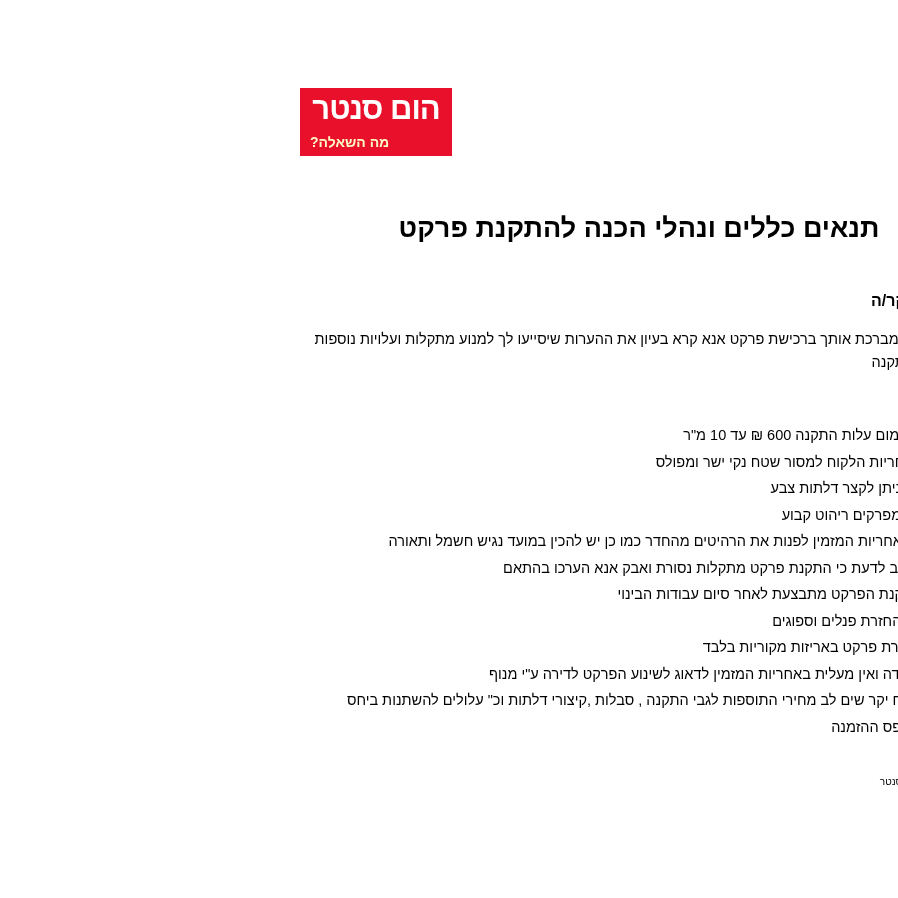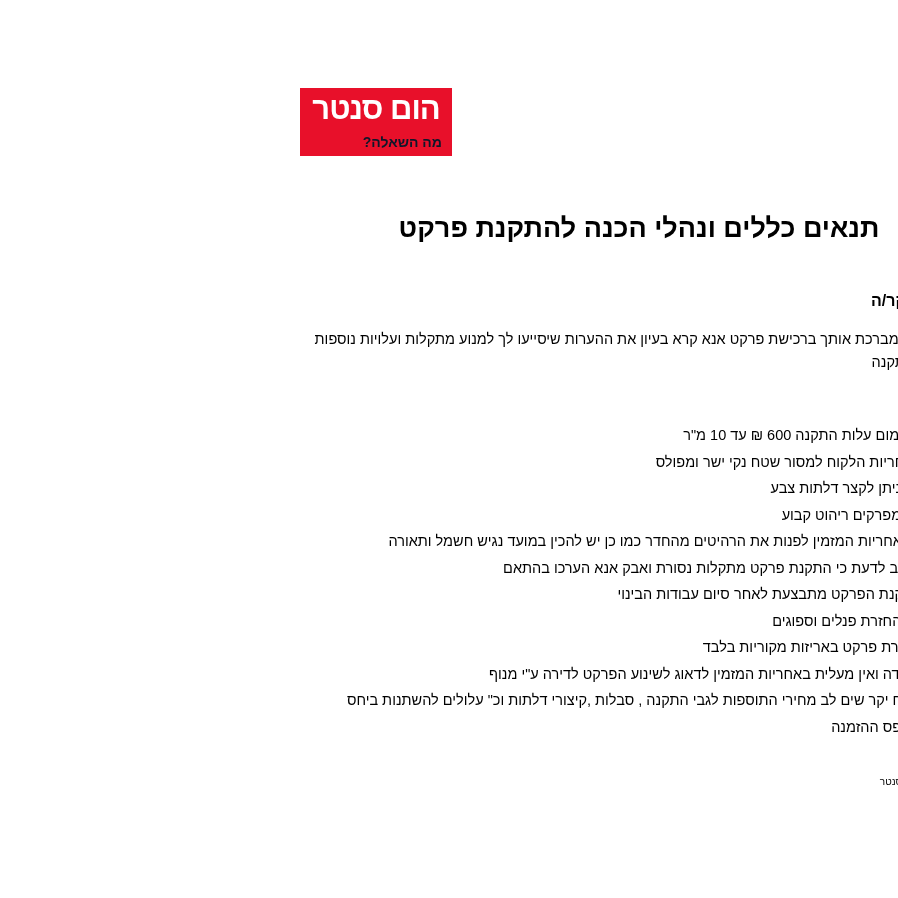--- a/index.html
+++ b/index.html
@@ -51,22 +51,22 @@
     font-size: 31px;
     line-height: 34px;
     letter-spacing: -1px;
     white-space: nowrap;
   }
   .logo-sub {
     position: absolute;
     bottom: 6px;
     right: 10px;
     left: 10px;
-    text-align: right;
-    color: #0f172a;
+    text-align: left;
+    color: #fef9c3;
     font-family: "Liberation Sans", sans-serif;
     font-weight: bold;
     font-size: 14px;
     line-height: 16px;
     white-space: nowrap;
   }
 
   
   .content {
     position: absolute;

